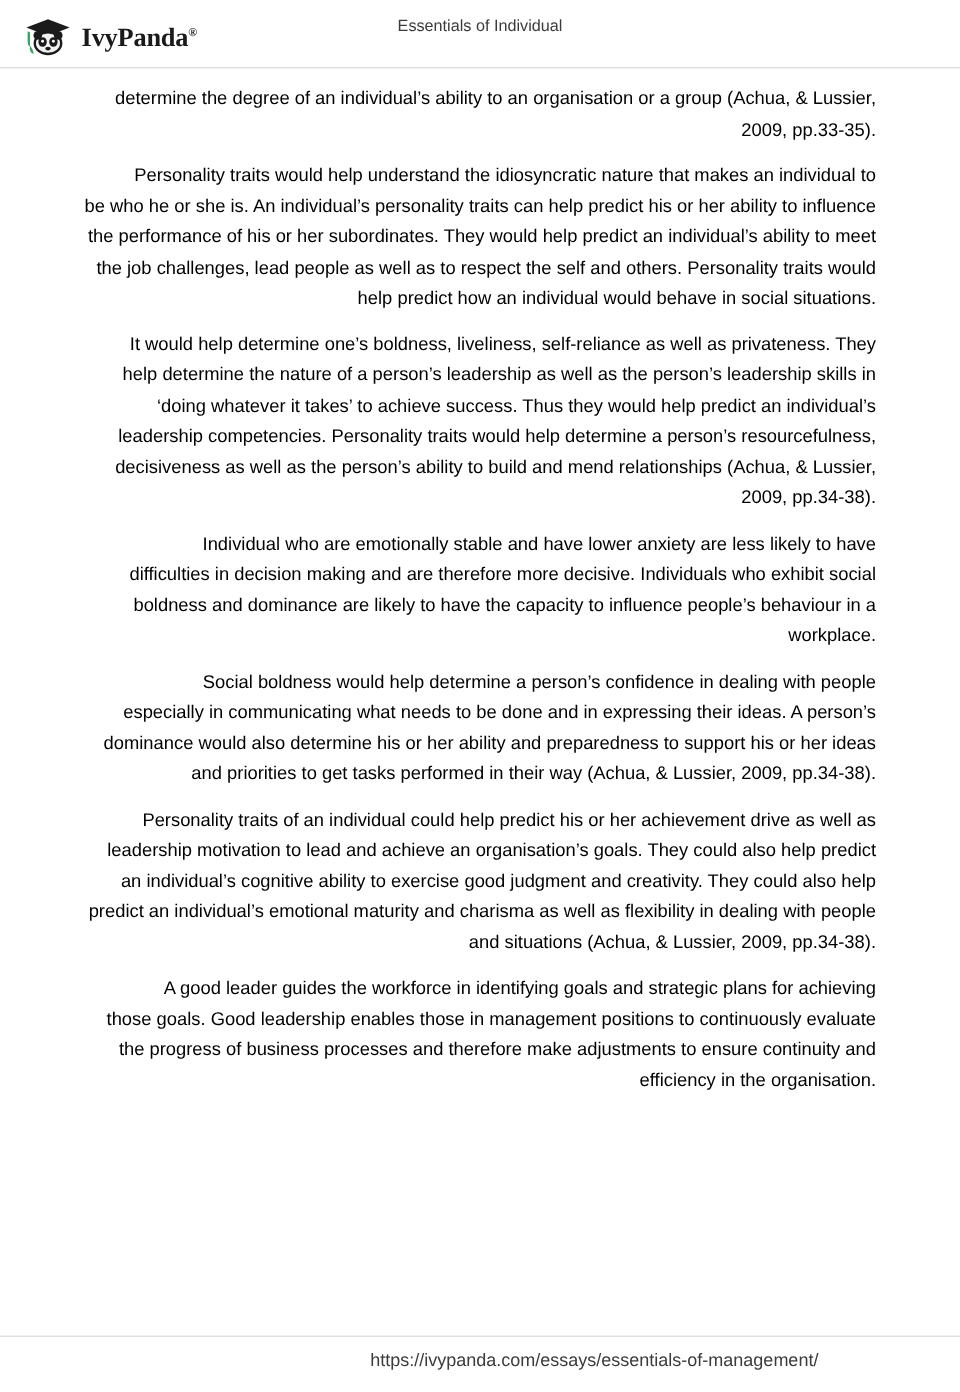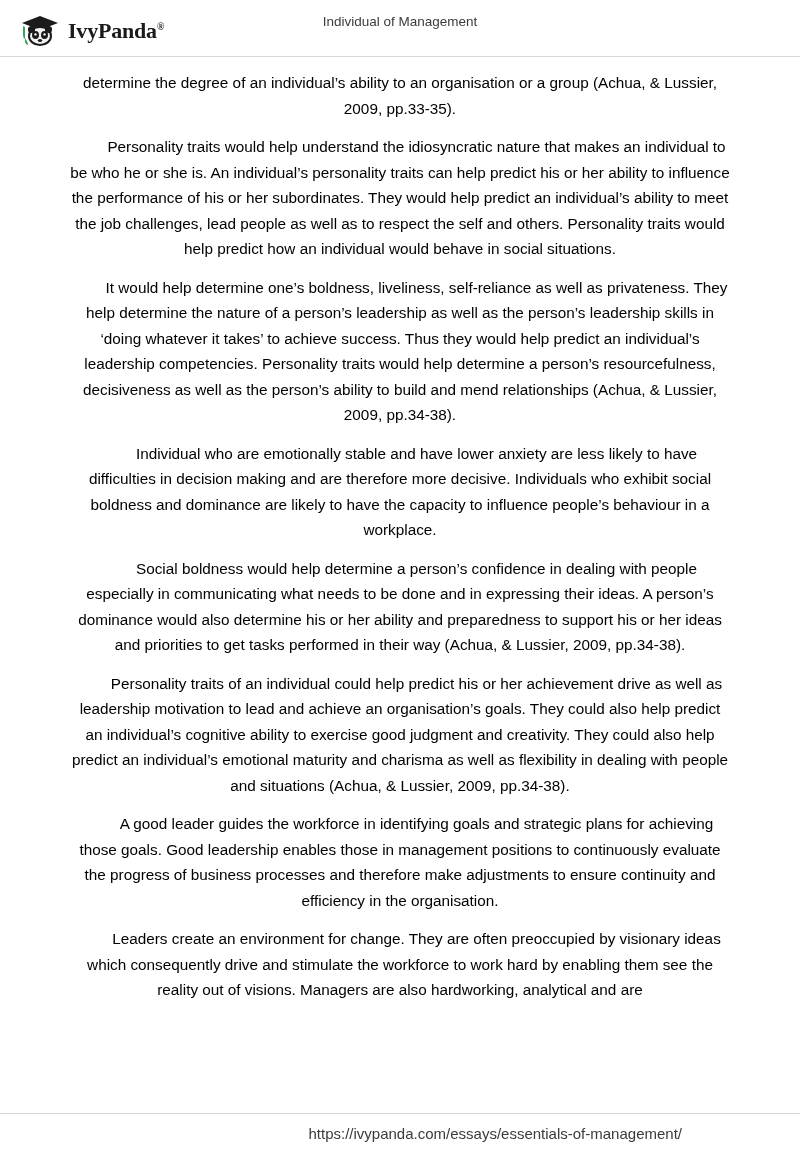--- a/index.html
+++ b/index.html
@@ -83,21 +83,21 @@
     position: absolute;
     top: 70px;
     left: 70px;
     width: 660px;
   }
   .content p {
     margin: 0 0 13px 0;
     font-size: 15.3px;
     line-height: 25.5px;
     color: #000000;
-    text-align: center;
+    text-align: right;
   }
   .content p.indent {
     text-indent: 33px;
   }
 
   
   .footer-rule {
     position: absolute;
     bottom: 46px;
     left: 0;
@@ -131,31 +131,30 @@
           <circle cx="28.5" cy="15.5" r="3.6" fill="#1b1b1b"></circle>
           <ellipse cx="15.5" cy="21" rx="3.5" ry="4" fill="#1b1b1b"></ellipse>
           <ellipse cx="24.5" cy="21" rx="3.5" ry="4" fill="#1b1b1b"></ellipse>
           <circle cx="15.5" cy="20.4" r="1.2" fill="#ffffff"></circle>
           <circle cx="24.5" cy="20.4" r="1.2" fill="#ffffff"></circle>
           <ellipse cx="20" cy="26.5" rx="2.2" ry="1.6" fill="#1b1b1b"></ellipse>
         </svg>
       </span>
       <span class="brand-text"><span>IvyPanda</span><span class="brand-reg">®</span></span>
     </a>
-    <div class="doc-title">Individual of Management</div>
+    <div class="doc-title">Essentials of Individual</div>
   </div>
   <div class="header-rule"></div>
 
   <div class="content">
     <p>determine the degree of an individual’s ability to an organisation or a group (Achua, &amp; Lussier, 2009, pp.33-35).</p>
     <p class="indent">Personality traits would help understand the idiosyncratic nature that makes an individual to be who he or she is. An individual’s personality traits can help predict his or her ability to influence the performance of his or her subordinates. They would help predict an individual’s ability to meet the job challenges, lead people as well as to respect the self and others. Personality traits would help predict how an individual would behave in social situations.</p>
     <p class="indent">It would help determine one’s boldness, liveliness, self-reliance as well as privateness. They help determine the nature of a person’s leadership as well as the person’s leadership skills in ‘doing whatever it takes’ to achieve success. Thus they would help predict an individual’s leadership competencies. Personality traits would help determine a person’s resourcefulness, decisiveness as well as the person’s ability to build and mend relationships (Achua, &amp; Lussier, 2009, pp.34-38).</p>
     <p class="indent">Individual who are emotionally stable and have lower anxiety are less likely to have difficulties in decision making and are therefore more decisive. Individuals who exhibit social boldness and dominance are likely to have the capacity to influence people’s behaviour in a workplace.</p>
     <p class="indent">Social boldness would help determine a person’s confidence in dealing with people especially in communicating what needs to be done and in expressing their ideas. A person’s dominance would also determine his or her ability and preparedness to support his or her ideas and priorities to get tasks performed in their way (Achua, &amp; Lussier, 2009, pp.34-38).</p>
     <p class="indent">Personality traits of an individual could help predict his or her achievement drive as well as leadership motivation to lead and achieve an organisation’s goals. They could also help predict an individual’s cognitive ability to exercise good judgment and creativity. They could also help predict an individual’s emotional maturity and charisma as well as flexibility in dealing with people and situations (Achua, &amp; Lussier, 2009, pp.34-38).</p>
     <p class="indent">A good leader guides the workforce in identifying goals and strategic plans for achieving those goals. Good leadership enables those in management positions to continuously evaluate the progress of business processes and therefore make adjustments to ensure continuity and efficiency in the organisation.</p>
-    <p class="indent">Leaders create an environment for change. They are often preoccupied by visionary ideas which consequently drive and stimulate the workforce to work hard by enabling them see the reality out of visions. Managers are also hardworking, analytical and are</p>
   </div>
 
   <div class="footer-rule"></div>
   <a class="footer-url" href="#">https://ivypanda.com/essays/essentials-of-management/</a>
 
 </div>
 
 </body></html>

